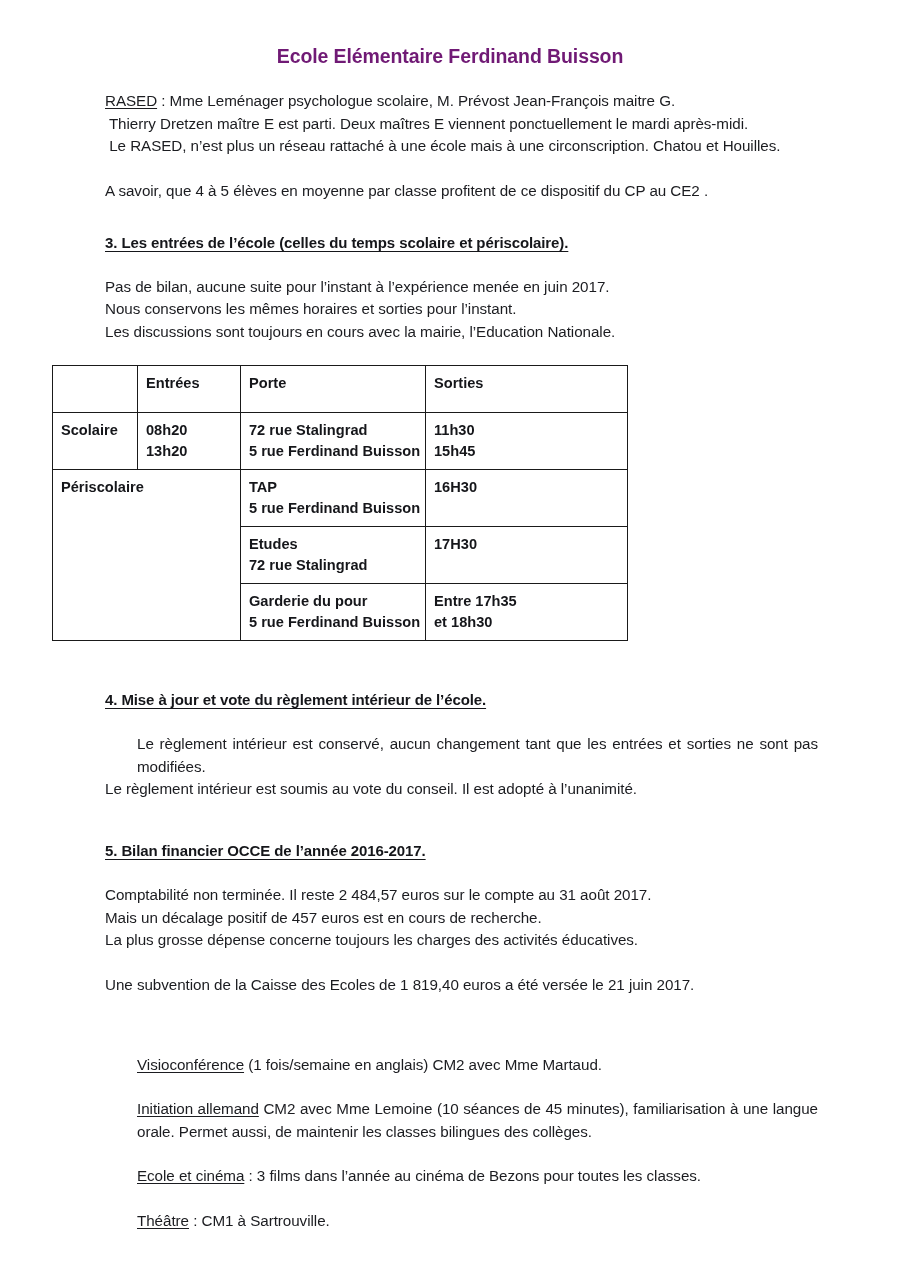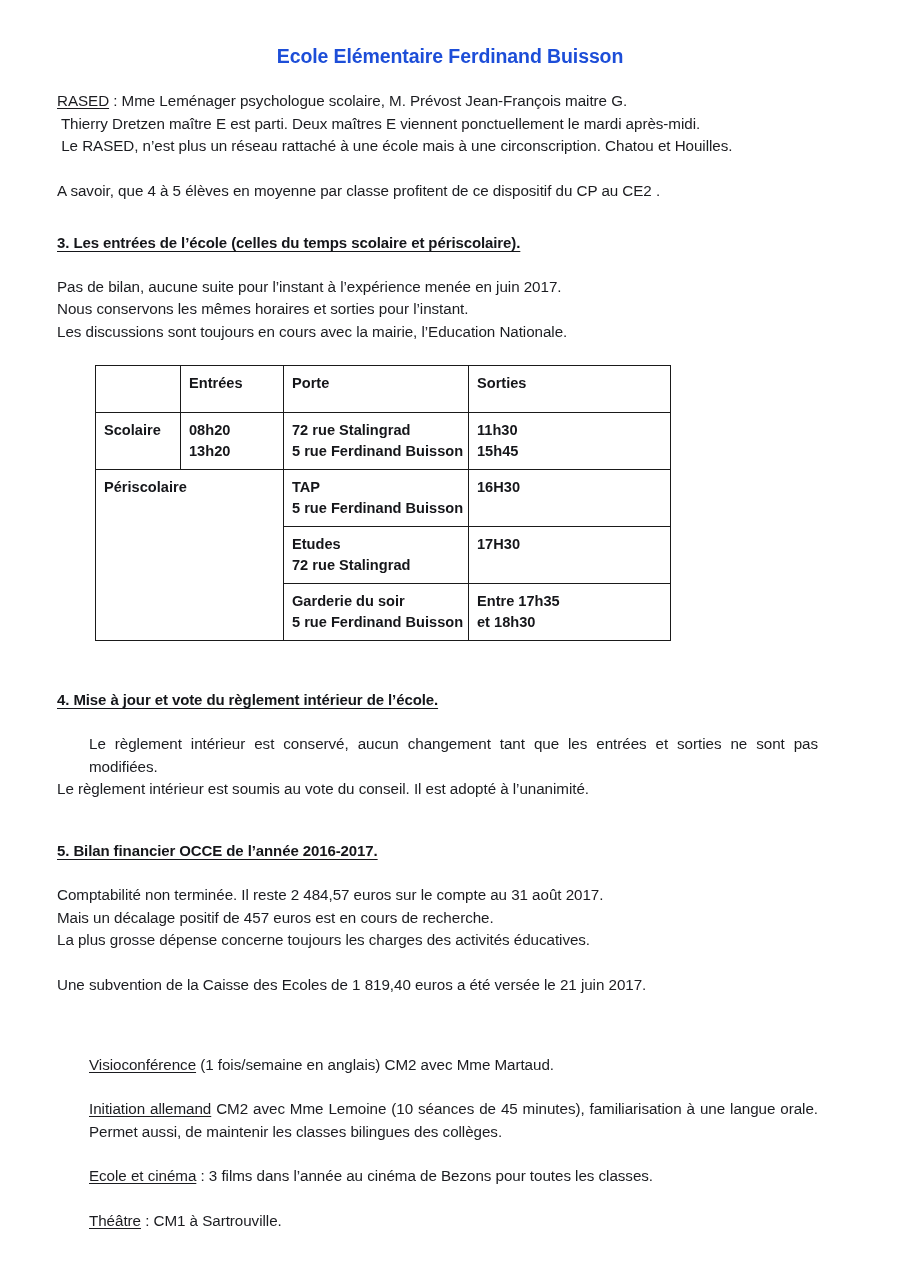--- a/index.html
+++ b/index.html
@@ -21,30 +21,30 @@
     height: 1282px;
     box-sizing: border-box;
     padding: 0;
   }
 
   
   .doc-title {
     text-align: center;
     font-size: 19.5px;
     font-weight: bold;
-    color: #1d4ed8;
+    color: #701a75;
     letter-spacing: -0.1px;
     margin: 0;
     padding: 45px 0 0 0;
     line-height: 1.2;
   }
 
   
   .content {
-    padding-left: 57px;
+    padding-left: 105px;
     padding-right: 82px;
   }
   .para {
     font-size: 15.2px;
     line-height: 22.4px;
     color: #1b1c20;
     margin: 0;
     letter-spacing: -0.05px;
   }
   .para.justify {
@@ -68,21 +68,21 @@
     color: #15161a;
     text-decoration: underline;
     text-underline-offset: 2.5px;
     margin: 0;
     line-height: 22px;
     letter-spacing: -0.1px;
   }
 
   
   .tbl-wrap {
-    padding-left: 95px;
+    padding-left: 52px;
   }
   table.sched {
     border-collapse: collapse;
     table-layout: fixed;
     width: 575px;
     font-size: 14.6px;
     color: #15161a;
   }
   table.sched td {
     border: 1px solid #1a1a1a;
@@ -188,21 +188,21 @@
             <span class="cellline">Etudes</span>
             <span class="cellline">72 rue Stalingrad</span>
           </td>
           <td class="bold">
             <span class="cellline">17H30</span>
           </td>
         </tr>
 
         <tr>
           <td class="bold">
-            <span class="cellline">Garderie du soir</span>
+            <span class="cellline">Garderie du pour</span>
             <span class="cellline">5 rue Ferdinand Buisson</span>
           </td>
           <td class="bold">
             <span class="cellline">Entre 17h35</span>
             <span class="cellline">et 18h30</span>
           </td>
         </tr>
       </tbody>
     </table>
   </div>

